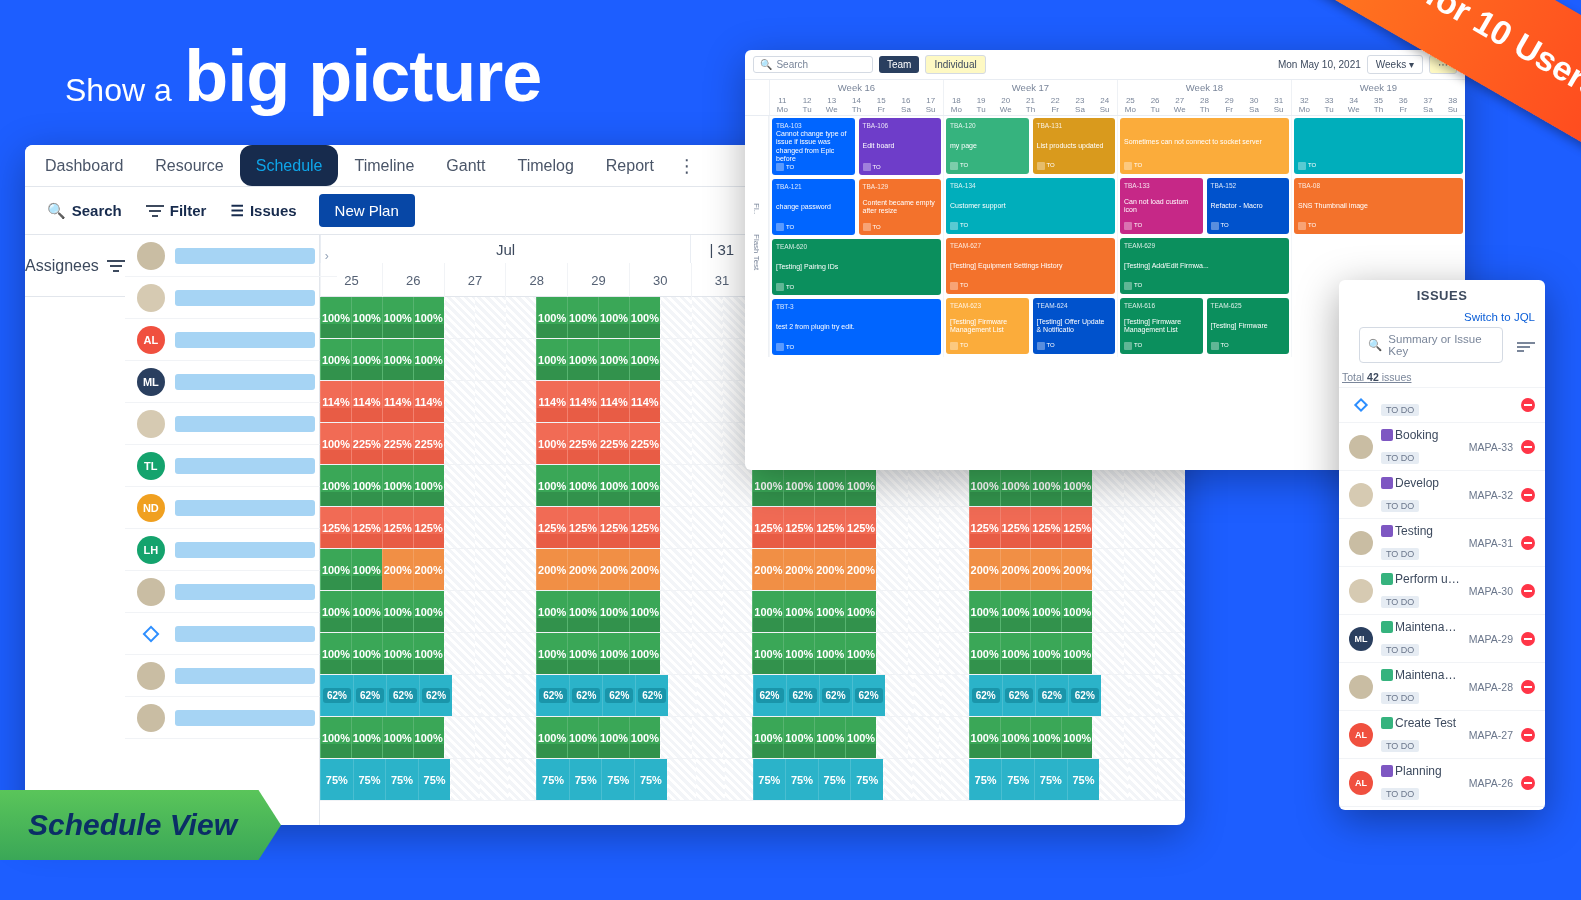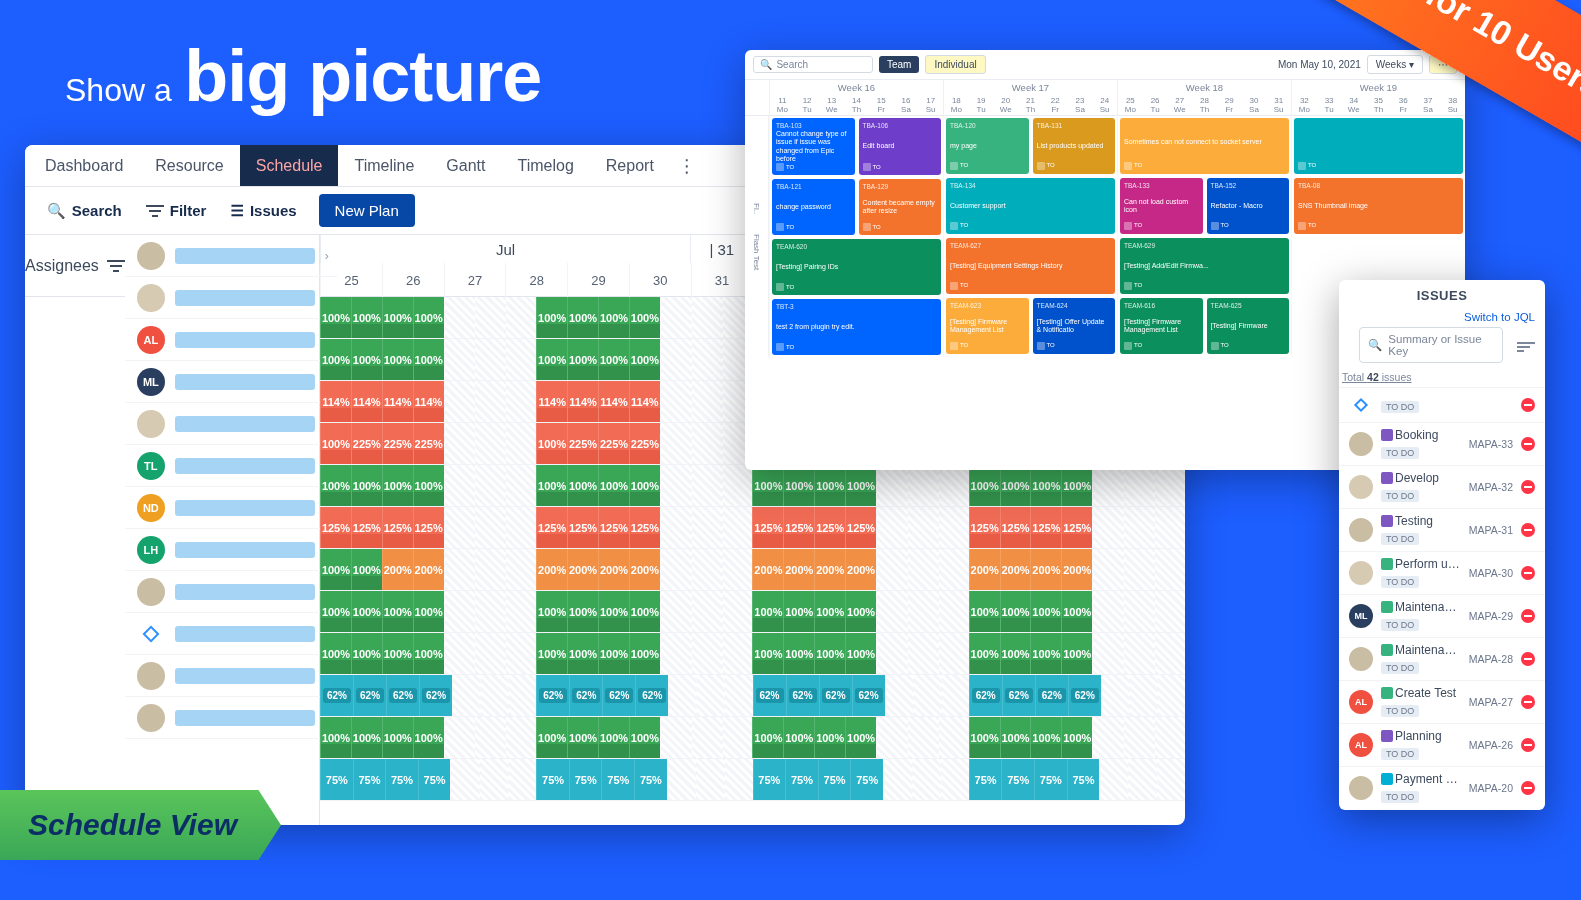--- a/index.html
+++ b/index.html
@@ -11,21 +11,21 @@
 .headline .l2 { font-size: 72px; font-weight: 900; display: inline-block; margin-left: 8px; letter-spacing: -1px;}
 .headline .l3 { font-size: 30px; font-weight: 500; display: block; margin-left: 410px; margin-top: -14px;}
 
 
 .ribbon { position: absolute; top: -40px; right: -180px; width: 580px; height: 110px; background: linear-gradient(90deg,#ff8a1f,#ff3a1f); transform: rotate(30deg); display: flex; align-items: center; justify-content: center; color: #fff; font-size: 34px; font-weight: 700; z-index: 50; box-shadow: 0 4px 10px rgba(0,0,0,.3);}
 
 
 .main-panel { position: absolute; left: 25px; top: 145px; width: 1160px; height: 680px; background: #fff; border-radius: 8px; overflow: hidden; box-shadow: 0 10px 40px rgba(0,0,0,.3); }
 .tabs { display: flex; align-items: center; background: #fff; height: 42px; border-bottom: 1px solid #e2e6ec; padding: 0 4px; }
 .tabs .tab { padding: 0 16px; height: 100%; display: flex; align-items: center; font-size: 16px; color: #4a5568; cursor: pointer; }
-.tabs .tab.active { background: #172b4d; color: #fca5a5; border-radius: 0; }
+.tabs .tab.active { background: #172b4d; color: #0ea5e9; border-radius: 12px; }
 .more-icon { font-size: 18px; padding: 0 8px; color: #4a5568; cursor: pointer; }
 
 .toolbar { display: flex; align-items: center; height: 48px; padding: 0 12px; border-bottom: 1px solid #e2e6ec; gap: 4px; }
 .tool-btn { display: flex; align-items: center; gap: 6px; font-size: 15px; color: #172b4d; font-weight: 600; padding: 6px 10px; border-radius: 4px; cursor: pointer; }
 .new-plan { background: #0747a6; color: #fff; padding: 8px 16px; border-radius: 4px; font-size: 15px; font-weight: 500; cursor: pointer; margin-left: 8px; }
 
 .schedule-body { display: flex; height: calc(100% - 90px); }
 .left-col { width: 295px; border-right: 1px solid #e2e6ec; display: flex; flex-direction: row; }
 .assignees-hdr { height: 62px; display: flex; align-items: center; justify-content: center; gap: 8px; font-size: 16px; color: #3d4a5e; border-bottom: 1px solid #e2e6ec; }
 .filter-icon { width: 18px; height: 12px; position: relative; }
@@ -94,21 +94,21 @@
 .issues-sort span{height:2px;background:#7a869a;}
 .issues-sort span:nth-child(2){width:70%;} .issues-sort span:nth-child(3){width:40%;}
 .issues-total { text-align:left; font-size:10.5px; color:#7a869a; padding:0 3px 4px;text-decoration:underline;}
 .issues-total b { color:#3d4a5e; }
 .issue-row { display:flex; align-items:center; padding:5px 10px; gap:8px; border-top:1px solid #f1f3f6;}
 .issue-row .avatar { width:24px; height:24px; font-size:9px;}
 .issue-info { flex:1; overflow:hidden; }
 .issue-title { font-size:12px; color:#3d4a5e; font-weight:500; white-space:nowrap; overflow:hidden; text-overflow:ellipsis;}
 .issue-title .tico { display:inline-block; width:12px; height:12px; border-radius:2px; margin-right:2px; vertical-align:-2px;}
 .tpurple{background:#7e57c2;} .tgreen{background:#36b37e;} .tcyan{background:#00b0d4;}
-.issue-status { font-size:9px; color:#6b778c; background:#e6ecf3; display:inline-block; padding:1px 5px; border-radius:2px; margin-top:0;}
+.issue-status { font-size:9px; color:#6b778c; background:#e6ecf3; display:inline-block; padding:1px 5px; border-radius:2px; margin-top:10px;}
 .issue-key { font-size:10.5px; color:#6b778c; white-space:nowrap;}
 .issue-row .minus { width:14px; height:14px; border-radius:50%; background:#ff3547; position:relative;}
 .issue-row .minus::after{content:"";position:absolute;left:3px;top:6px;width:8px;height:2px;background:#fff;}
 
 .diamond-logo { width:20px;height:20px; transform:rotate(45deg); border:3px solid #2e8fff; display:inline-block;}
 </style>
 </head>
 <body>
 
 <div class="headline">

